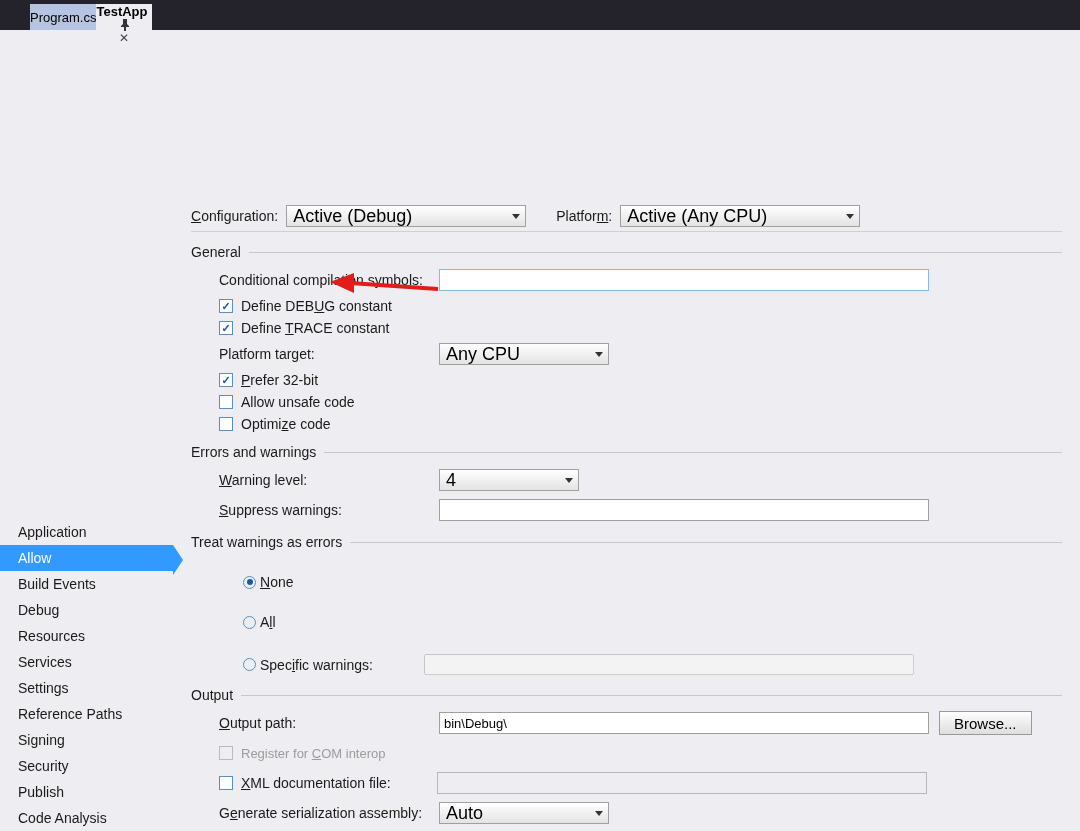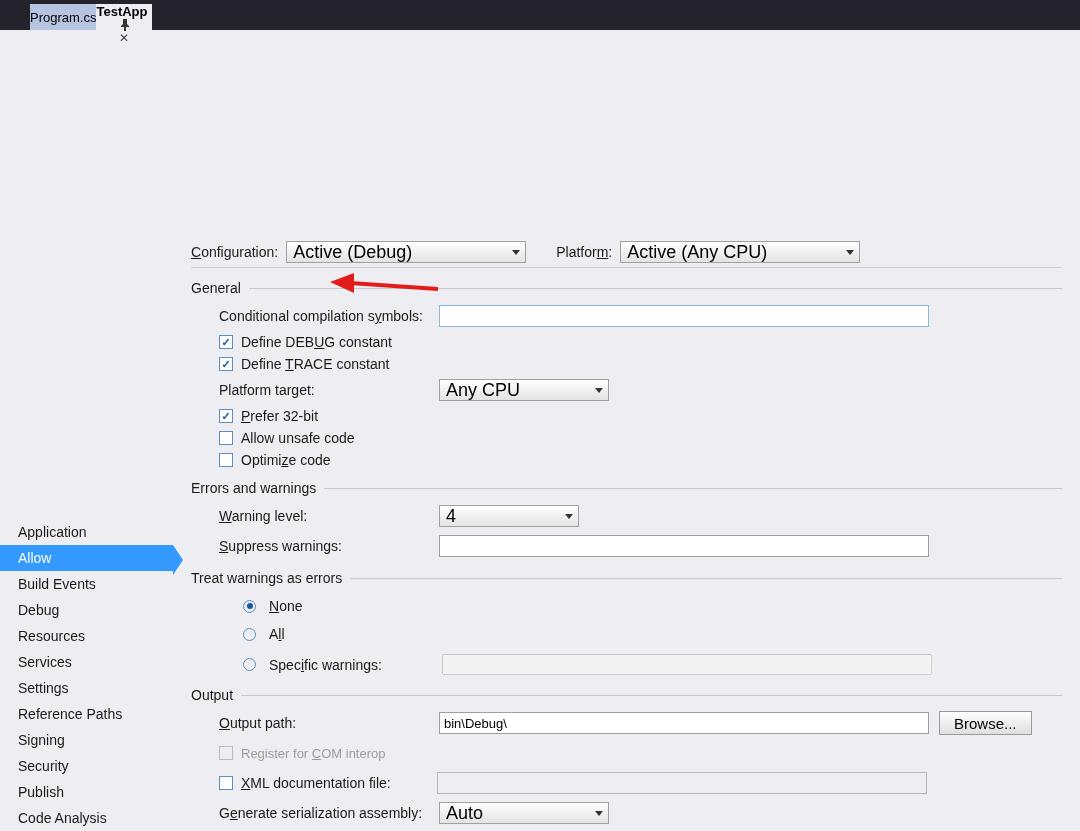--- a/index.html
+++ b/index.html
@@ -52,21 +52,21 @@
     flex:1; max-width:490px; height:22px; border:1px solid #8fb7d6; background:#fff; padding:0 4px; font-size:13px;
   }
   .field-row input[type=text].plain { border:1px solid #a0a0a0; }
   .field-row input[type=text].disabled { background:#eeeef2; border:1px solid #b8b8b8; color:#888;}
   .checkbox-row { display:flex; align-items:center; margin:6px 0 6px 28px; font-size:14px; gap:8px; }
   .chk { width:14px; height:14px; border:1px solid #5a8fc1; background:#fff; display:inline-flex; align-items:center; justify-content:center; }
   .chk.checked::after { content:"✓"; font-size:11px; color:#1a5ba0; font-weight:bold; line-height:1; }
   .chk.disabled { border-color:#bbb; background:#eeeef2; }
   .radio { width:13px; height:13px; border:1px solid #5a8fc1; border-radius:50%; display:inline-flex; align-items:center; justify-content:center;}
   .radio.checked::after { content:""; width:6px; height:6px; background:#1a5ba0; border-radius:50%; }
-  .radio-row { display:flex; align-items:center; margin:12px 0 6px 52px; font-size:14px; gap:13px; }
+  .radio-row { display:flex; align-items:center; margin:24px 0 6px 52px; font-size:14px; gap:4px; }
 
   .btn { height:24px; border:1px solid #999; background:linear-gradient(#fefefe,#dedede); padding:0 14px; font-size:15px; cursor:pointer; }
 
   u.accel { text-decoration: underline; }
   .txt-disabled { color:#9c9c9c; }
 
   
   .arrow { position:absolute; pointer-events:none; }
   .arrow svg { display:block; }
 </style>

